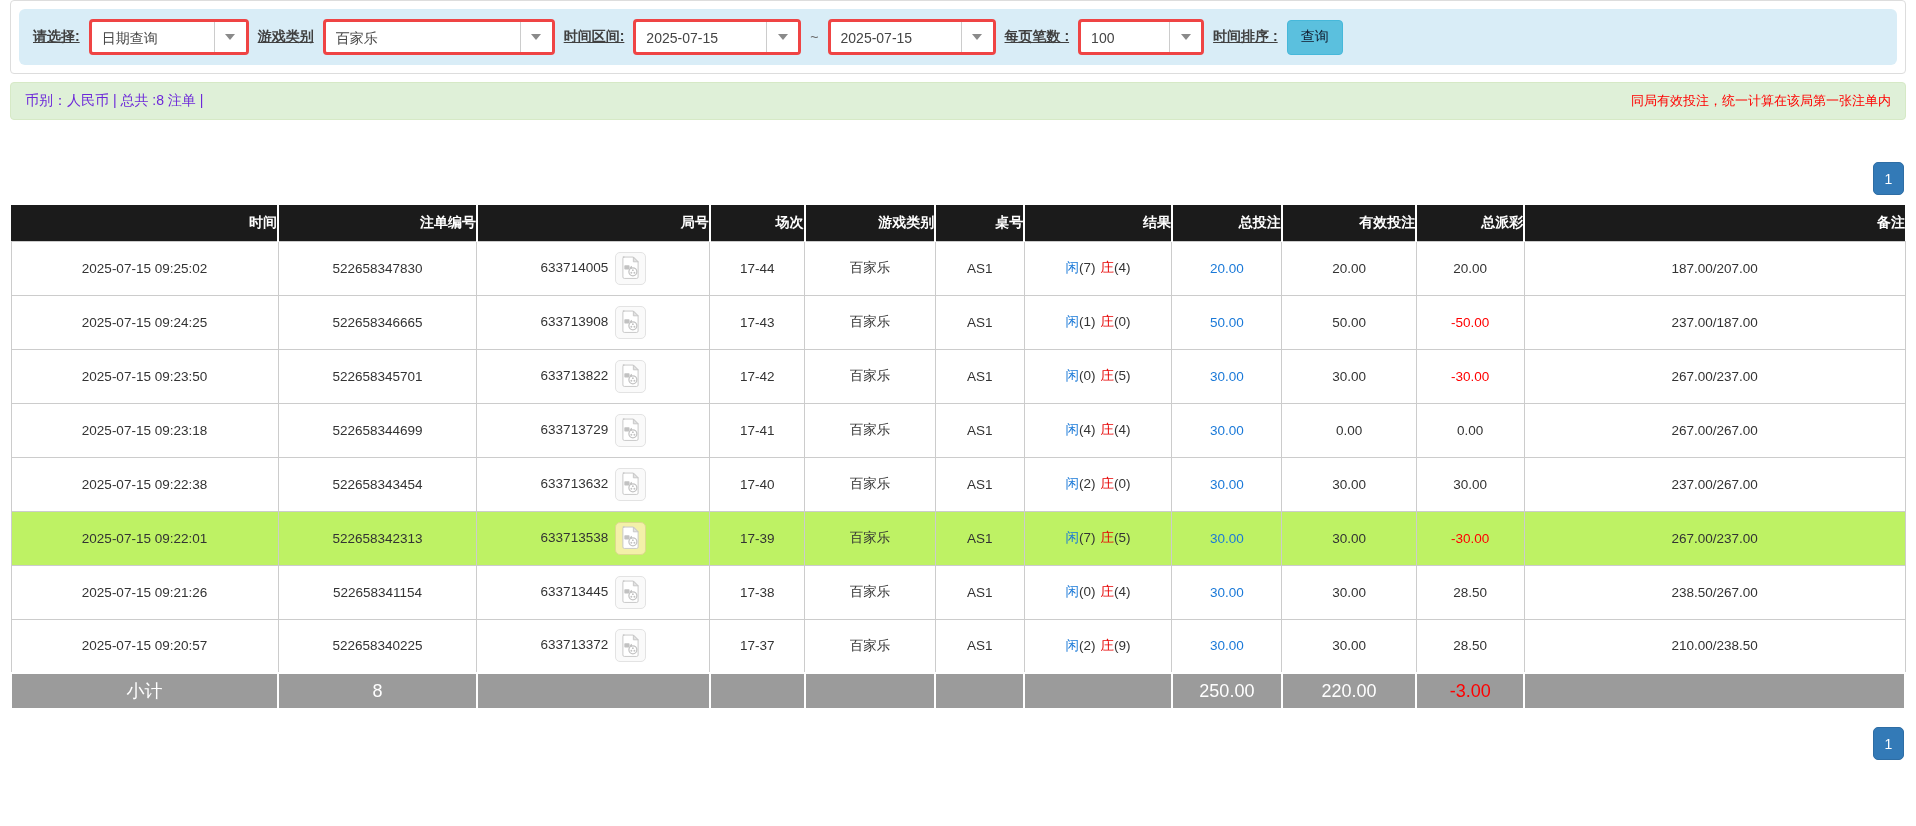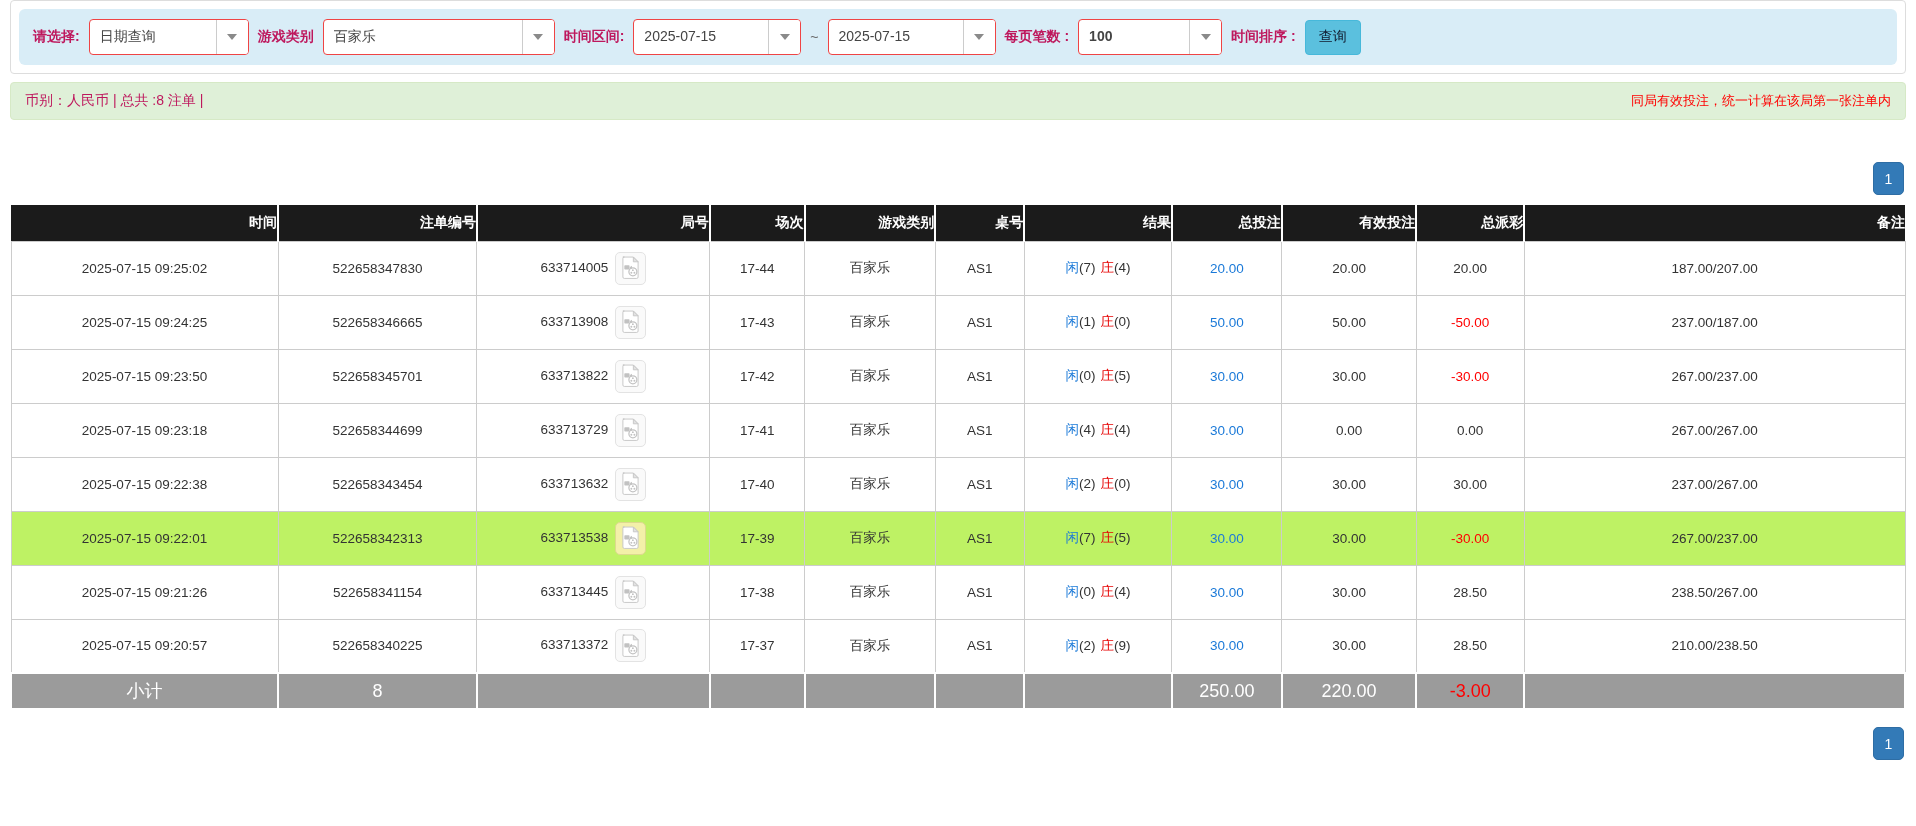--- a/index.html
+++ b/index.html
@@ -5,37 +5,37 @@
   * { box-sizing: border-box; margin: 0; padding: 0; }
   html,body { width: 1916px; height: 826px; overflow: hidden; background: #fff;
     font-family: "Liberation Sans", "DejaVu Sans", sans-serif; font-size: 14px; color: #333; }
   .wrap { padding: 0 10px; }
 
   .page-title { font-size: 21px; color: #222; font-weight: 400; padding: 8px 2px 12px; }
 
   .filter-panel { border: 1px solid #ddd; border-radius: 4px; background: #fff; padding: 8px; }
   .filter-bar { background: #d9edf7; border-radius: 6px; padding: 10px 14px; display: flex;
     align-items: center; gap: 9px; height: 56px; }
-  .flabel { color: #be185d; font-weight: bold; white-space: nowrap; }
-  .combo { display: flex; align-items: stretch; background: #fff; border: 1px solid #ef4444;
+  .flabel { color: #404040; font-weight: bold; white-space: nowrap; text-decoration: underline; }
+  .combo { display: flex; align-items: stretch; background: #fff; border: 3px solid #ef4444;
     border-radius: 4px; height: 36px; overflow: hidden; }
   .combo-text { padding: 8px 10px 0 10px; color: #444; white-space: nowrap; flex: 1; }
   .combo-btn { width: 32px; border-left: 1px solid #ccc; display: flex; align-items: center;
     justify-content: center; background: #fff; cursor: pointer; }
   .caret { width: 0; height: 0; border-left: 5px solid transparent; border-right: 5px solid transparent;
     border-top: 6px solid #8a8a8a; }
   .w-choose { width: 160px; } .w-game { width: 232px; } .w-date { width: 168px; }
-  .w-size { width: 144px; font-weight: bold; } .w-sort { width: 192px; }
+  .w-size { width: 126px; } .w-sort { width: 192px; }
   .tilde { color: #666; }
   .btn-search { background: #5bc0de; border: 1px solid #46b8da; color: #0f172a; border-radius: 4px;
     height: 35px; padding: 0 13px; font-size: 14px; cursor: pointer; }
 
   .summary-bar { margin-top: 8px; background: #dff0d8; border: 1px solid #d6e9c6; border-radius: 4px;
     height: 38px; display: flex; align-items: center; justify-content: space-between; padding: 0 14px; }
-  .summary-left { color: #be185d; }
+  .summary-left { color: #6d28d9; }
   .summary-right { color: #ff0000; font-size: 13px; }
 
   .pager-row { display: flex; justify-content: flex-end; margin-top: 42px; padding-right: 2px; }
   .pager-row.bottom { margin-top: 17px; }
   .pager-btn { min-width: 31px; height: 33px; background: #337ab7; border: 1px solid #2e6da4;
     color: #fff; border-radius: 5px; font-size: 14px; cursor: pointer; }
 
   table.data { width: 100%; border-collapse: collapse; margin-top: 10px; table-layout: fixed; }
   thead th { background: #1b1b1b; color: #fff; height: 36px; font-weight: bold; font-size: 14px;
     text-align: right; border-right: 2px solid #fff; }

